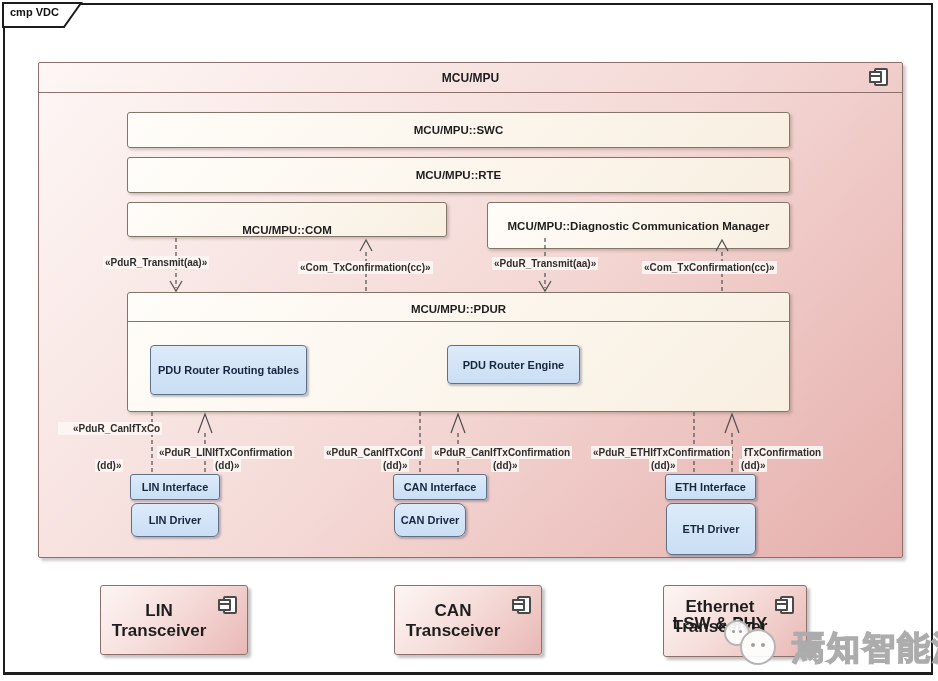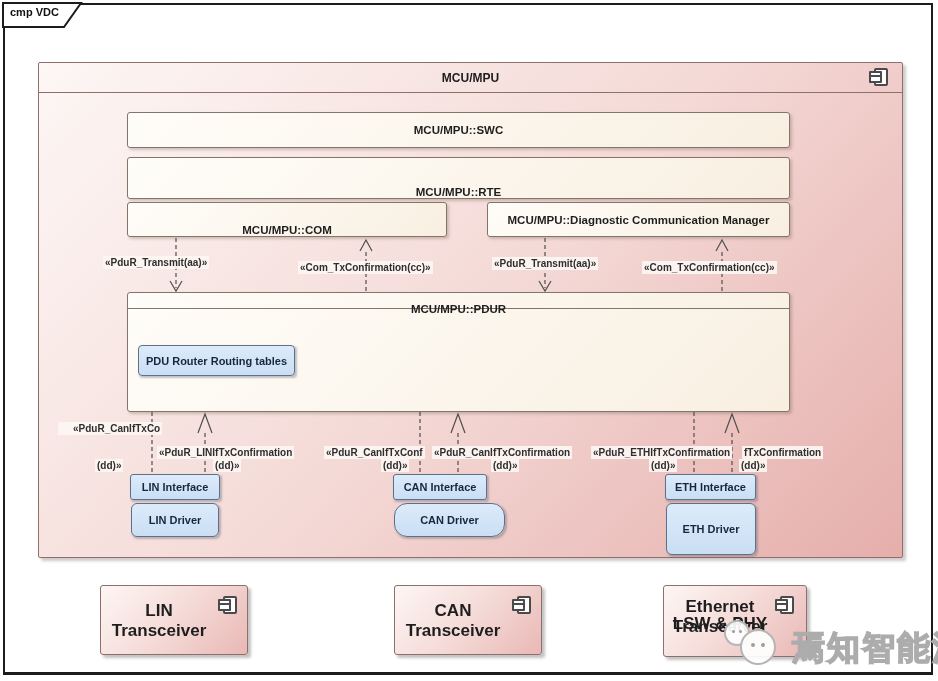--- a/index.html
+++ b/index.html
@@ -30,21 +30,21 @@
 
   .cream-box { position:absolute; background:linear-gradient(135deg,#fffdf9 0%,#f8efe1 100%);
                border:1px solid #82756a; border-radius:3px;
                box-shadow:2px 2px 3px rgba(110,85,75,.3);
                display:flex; align-items:center; justify-content:center;
                font-size:11.5px; font-weight:bold; color:#1e1e1e; z-index:2; }
   .pdur-box { position:absolute; left:127px; top:292px; width:663px; height:120px;
               background:linear-gradient(135deg,#fffdf9 0%,#f8efe1 100%);
               border:1px solid #82756a; border-radius:3px;
               box-shadow:2px 2px 3px rgba(110,85,75,.3); z-index:2; }
-  .pdur-head { position:absolute; left:0; right:0; top:0; height:16px; border-bottom:1px solid #82756a;
+  .pdur-head { position:absolute; left:0; right:0; top:0; height:29px; border-bottom:1px solid #82756a;
                line-height:32px; text-align:center; font-size:11.5px; font-weight:bold; color:#1e1e1e; }
 
   .blue-box { position:absolute; background:linear-gradient(180deg,#dcebfa 0%,#cadef4 100%);
               border:1px solid #5f7188; border-radius:4px;
               box-shadow:1.5px 1.5px 2px rgba(80,85,105,.35);
               display:flex; align-items:center; justify-content:center;
               font-size:11px; font-weight:bold; color:#16273f; z-index:2; }
 
   svg.connectors { position:absolute; left:0; top:0; width:938px; height:681px; z-index:3; pointer-events:none; }
   .dash { stroke:#4f4f4f; stroke-width:1.2; fill:none; stroke-dasharray:4 3; }
@@ -86,35 +86,38 @@
   <div class="mcu-box">
     <div class="mcu-head">
       <div class="mcu-title">MCU/MPU</div>
       <span class="comp-icon" style="right:14px; top:5px;"></span>
     </div>
   </div>
 
   <div class="cream-box" style="left:127px; top:112px; width:663px; height:36px;">
     <span>MCU/MPU::SWC</span>
   </div>
-  <div class="cream-box" style="left:127px; top:157px; width:663px; height:42px;align-items:flex-end;">
+  <div class="cream-box" style="left:127px; top:157px; width:663px; height:36px;">
     <span>MCU/MPU::RTE</span>
   </div>
   <div class="cream-box" style="left:127px; top:202px; width:320px; height:35px;align-items:flex-end;">
     <span>MCU/MPU::COM</span>
   </div>
-  <div class="cream-box" style="left:487px; top:202px; width:303px; height:35px;">
+  <div class="cream-box" style="left:487px; top:202px; width:303px; height:47px;">
     <span>MCU/MPU::Diagnostic Communication Manager</span>
   </div>
 
   <div class="pdur-box">
     <div class="pdur-head">MCU/MPU::PDUR</div>
   </div>
-  <div class="blue-box" style="left:138px; top:345px; width:157px; height:31px;">
+  <div class="blue-box" style="left:150px; top:345px; width:157px; height:50px;">
     <span>PDU Router Routing tables</span>
+  </div>
+  <div class="blue-box" style="left:447px; top:345px; width:133px; height:39px;">
+    <span>PDU Router Engine</span>
   </div>
 
   <svg class="connectors">
 
     <path class="dash" d="M176,238 V288"></path>
     <polyline class="arr" points="170,281 176,291 182,281"></polyline>
 
     <path class="dash" d="M366,291 V252"></path>
     <polyline class="arr" points="360,251 366,240 372,251"></polyline>
 
@@ -139,21 +142,21 @@
 
   <div class="blue-box iface" style="left:130px; top:474px; width:90px; height:26px; border-radius:3px;">
     <span>LIN Interface</span>
   </div>
   <div class="blue-box" style="left:131px; top:503px; width:88px; height:34px; border-radius:6px;">
     <span>LIN Driver</span>
   </div>
   <div class="blue-box iface" style="left:393px; top:474px; width:94px; height:26px; border-radius:3px;">
     <span>CAN Interface</span>
   </div>
-  <div class="blue-box" style="left:394px; top:503px; width:111px; height:34px; border-radius:13px;">
+  <div class="blue-box" style="left:394px; top:503px; width:72px; height:34px; border-radius:8px;">
     <span>CAN Driver</span>
   </div>
   <div class="blue-box iface" style="left:665px; top:474px; width:91px; height:26px; border-radius:3px;">
     <span>ETH Interface</span>
   </div>
   <div class="blue-box" style="left:666px; top:503px; width:90px; height:52px; border-radius:6px;">
     <span>ETH Driver</span>
   </div>
 
   <span class="edge-label" style="left:103px; top:256px;">«PduR_Transmit(aa)»</span>

